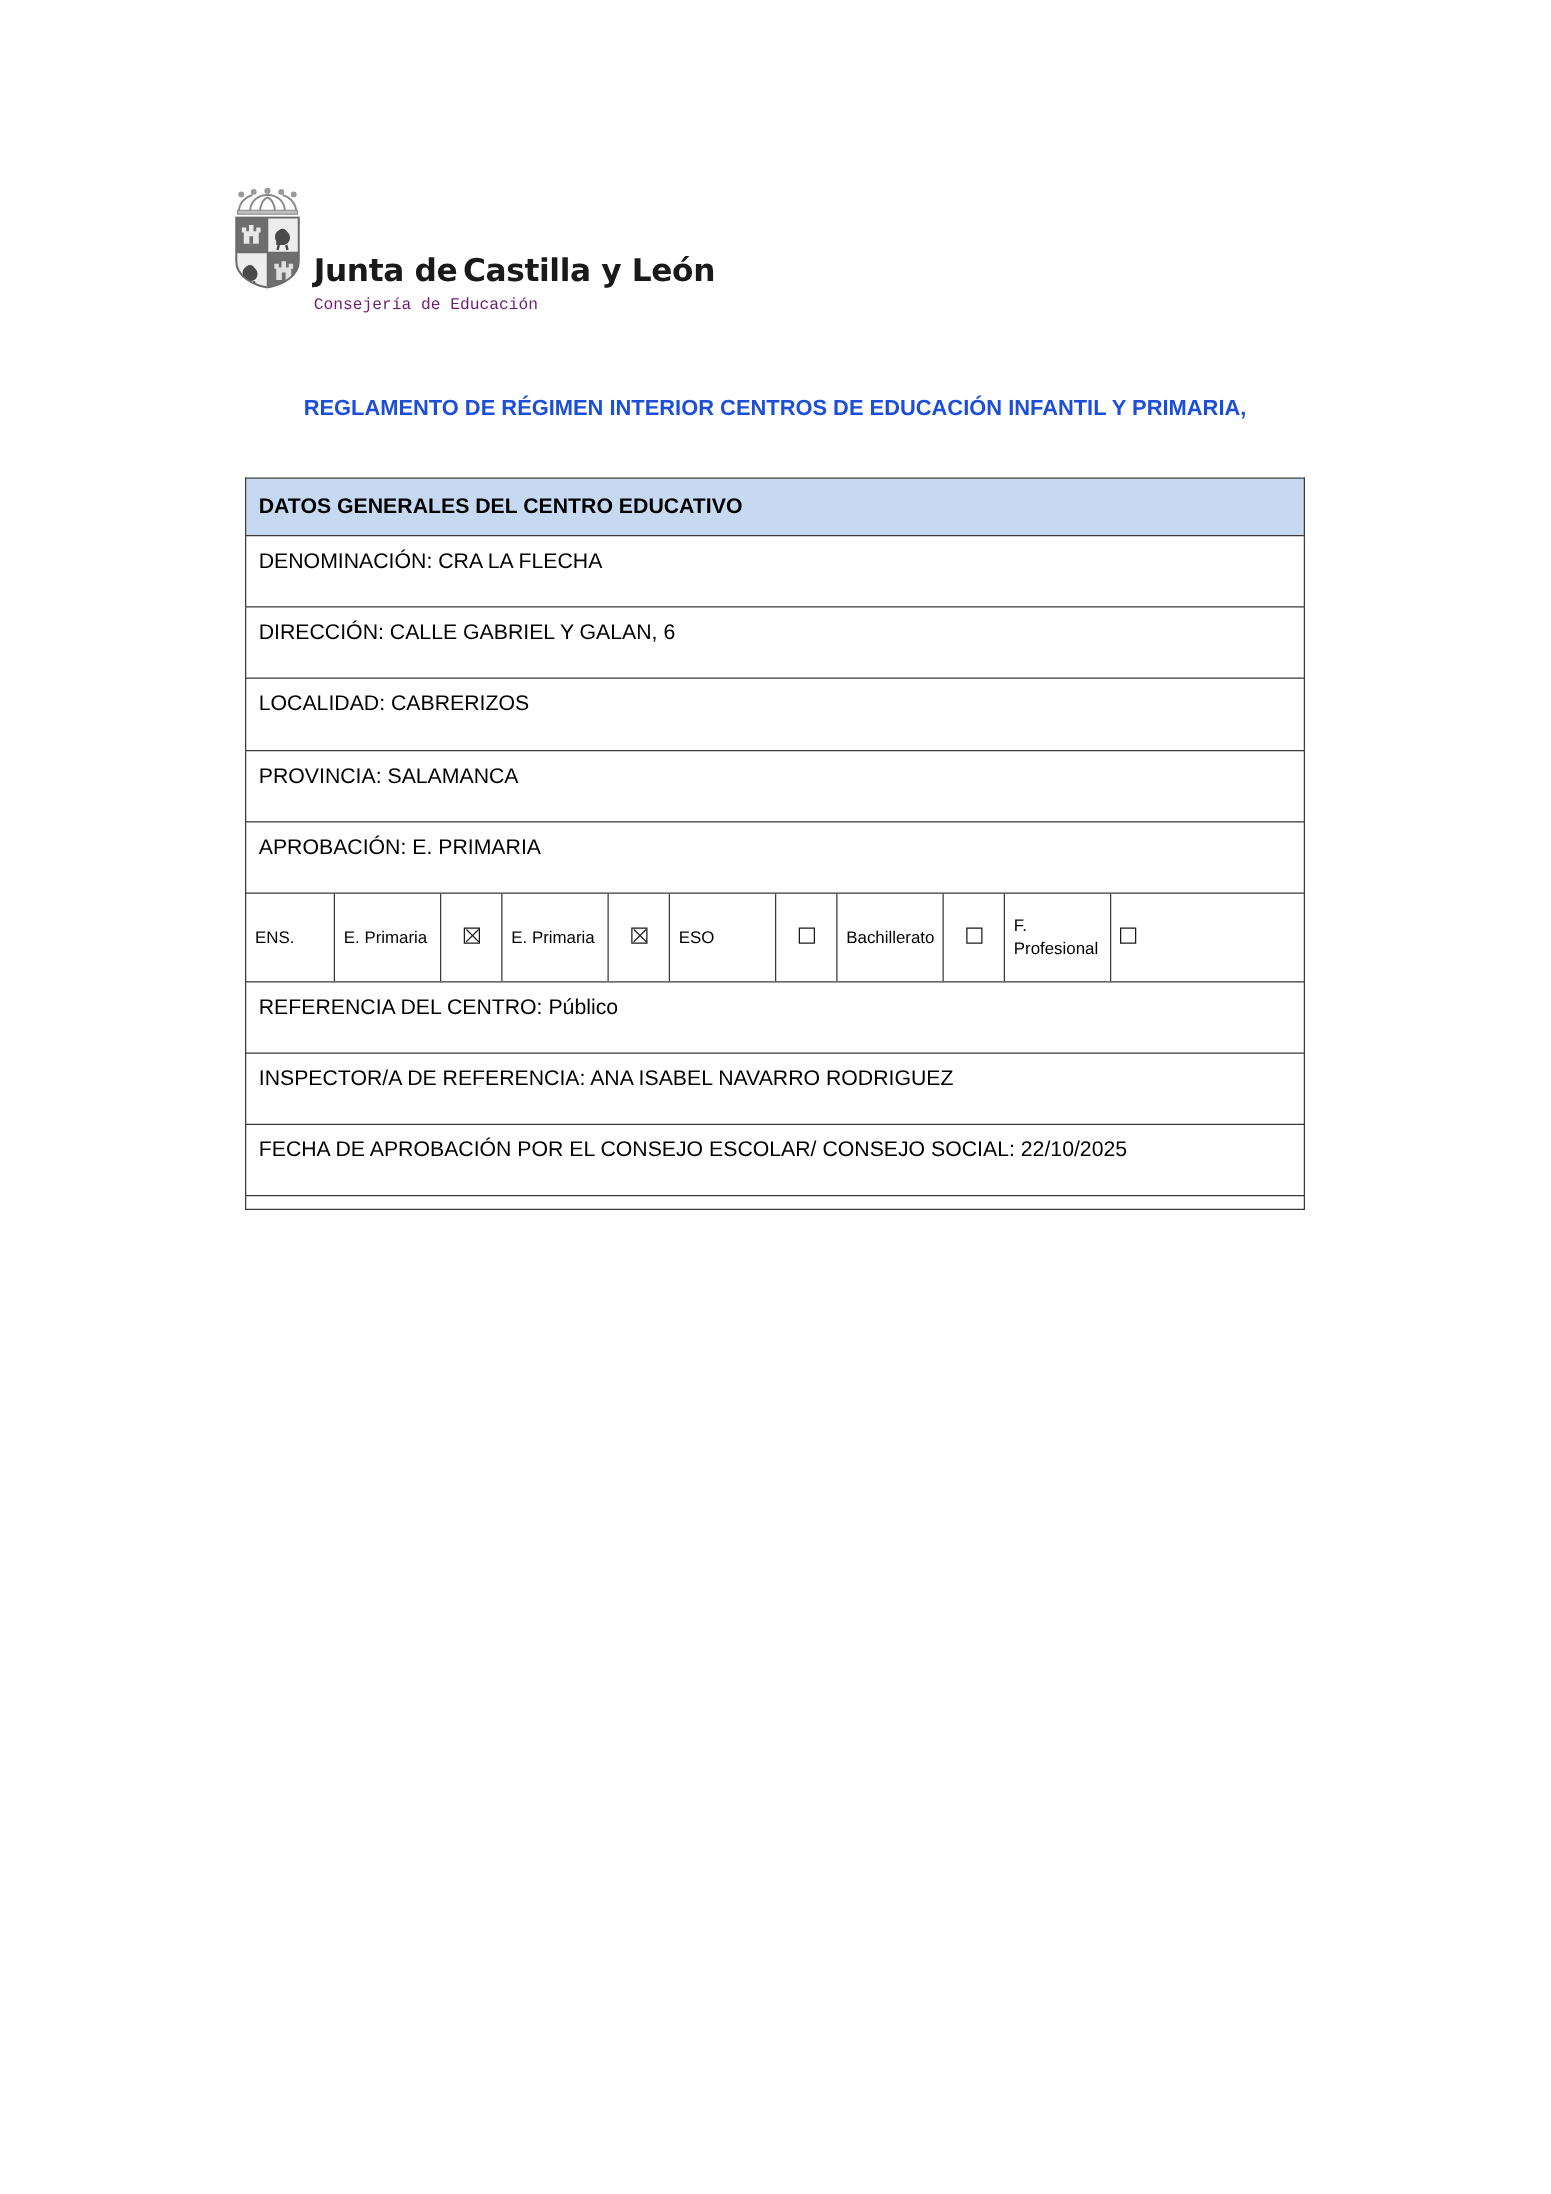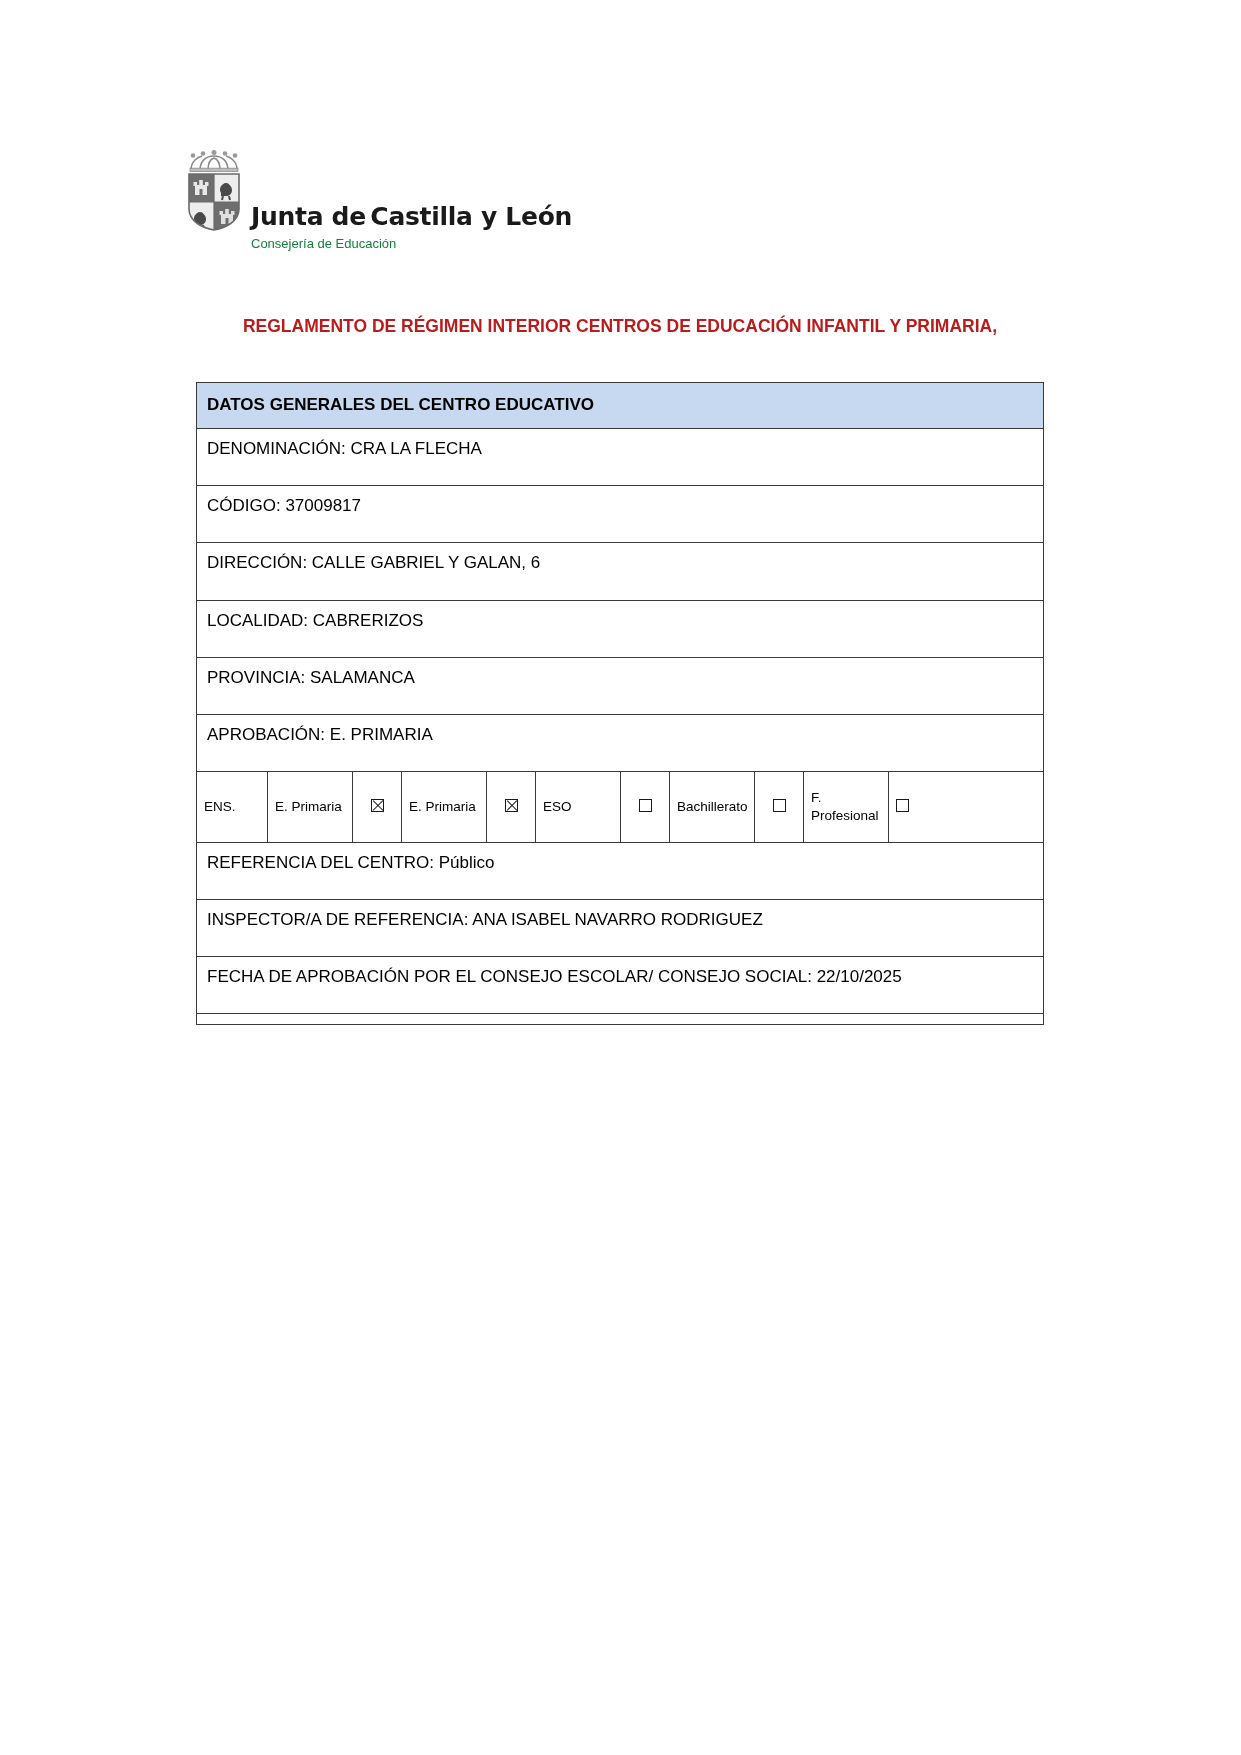--- a/index.html
+++ b/index.html
@@ -61,38 +61,38 @@
     font-family: "DejaVu Sans", sans-serif;
     font-weight: bold;
     font-size: 25px;
     letter-spacing: -0.3px;
     color: #1a1a1a;
     white-space: nowrap;
   }
   .logo-sub {
     margin-left: 65px;
     margin-top: 5px;
-    font-family: Liberation Sans, sans-serif;
+    font-family: Liberation Mono, monospace;
     font-size: 13px;
-    color: #15803d;
+    color: #701a75;
     white-space: nowrap;
   }
 
   
   .doc-title {
     position: absolute;
     left: 196px;
     top: 312px;
     width: 848px;
     text-align: center;
     font-family: "Liberation Sans", sans-serif;
     font-weight: bold;
     font-size: 17.5px;
     line-height: 1.62;
-    color: #b91c1c;
+    color: #1d4ed8;
   }
   .doc-title .tline { display: block; }
 
   
   .data-table {
     position: absolute;
     left: 196px;
     top: 382px;
     width: 848px;
     border-collapse: collapse;
@@ -261,23 +261,20 @@
   <table class="data-table">
     <tbody>
       <tr class="hdr-row">
         <td>DATOS GENERALES DEL CENTRO EDUCATIVO</td>
       </tr>
 
       <tr>
         <td>DENOMINACIÓN: CRA LA FLECHA</td>
       </tr>
       <tr>
-        <td>CÓDIGO:  37009817</td>
-      </tr>
-      <tr>
         <td>DIRECCIÓN:  CALLE GABRIEL Y GALAN, 6</td>
       </tr>
       <tr>
         <td>LOCALIDAD:  CABRERIZOS</td>
       </tr>
       <tr>
         <td>PROVINCIA:  SALAMANCA</td>
       </tr>
       <tr>
         <td>APROBACIÓN: E. PRIMARIA</td>

